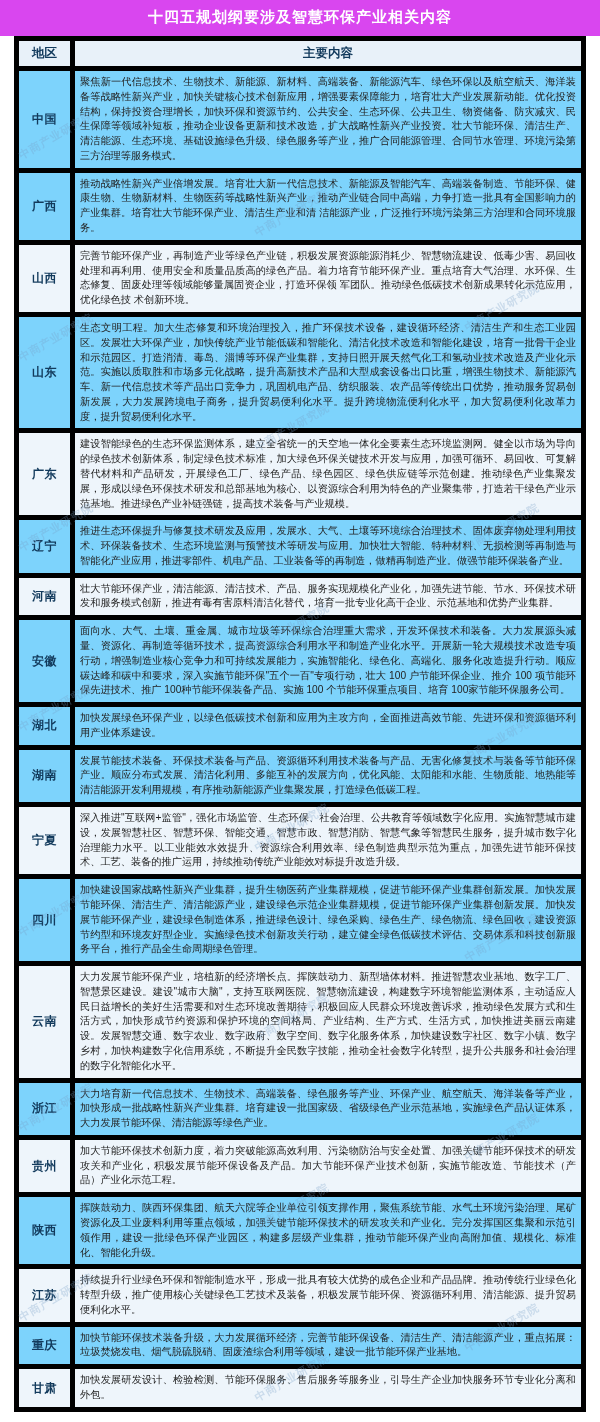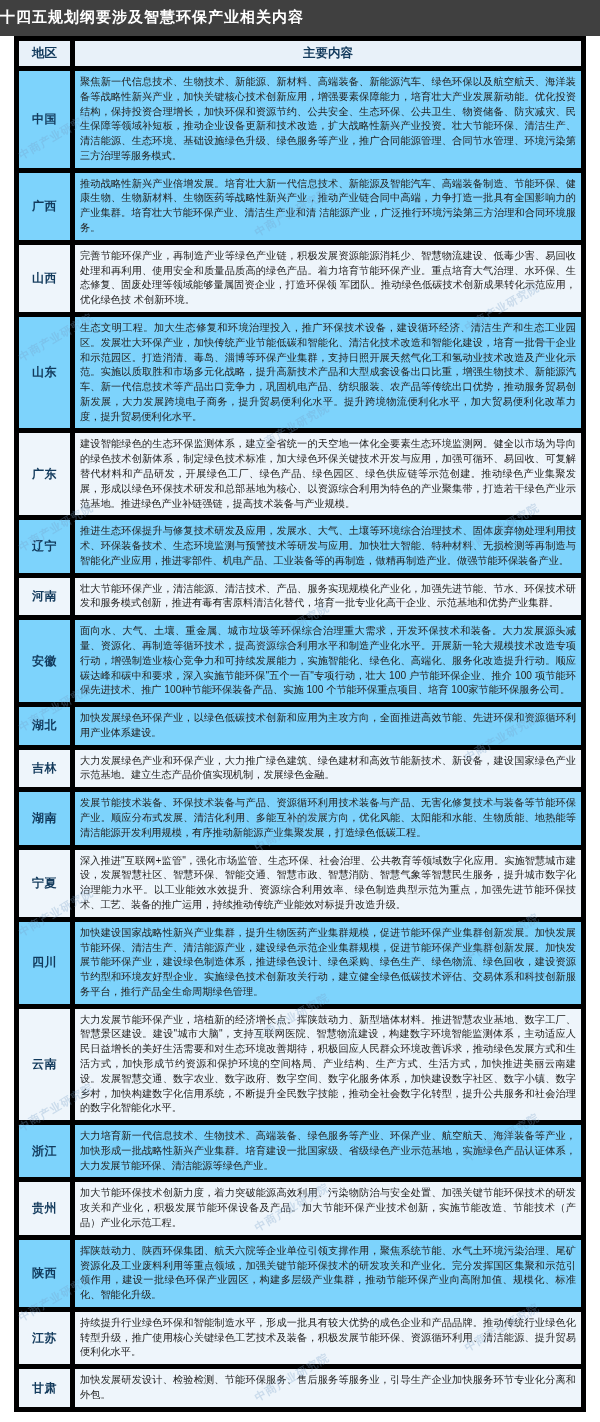--- a/index.html
+++ b/index.html
@@ -9,22 +9,23 @@
     font-family:"Liberation Sans","DejaVu Sans",sans-serif;
     color:#1a1a1a;
   }
   .page{
     width:600px;
     position:relative;
     box-sizing:border-box;
     padding:0 0 4px 0;
   }
   .title-bar{
-    background:#404040;
+    background:#d946ef;
     color:#ffffff;
+    text-align:center;
     font-size:15px;
     font-weight:bold;
     letter-spacing:1px;
     padding:8px 0 9px 0;
   }
   table.main{
     border-collapse:collapse;
     width:572px;
     margin:0 auto;
     table-layout:fixed;
@@ -124,24 +125,20 @@
           <td class="content">壮大节能环保产业，清洁能源、清洁技术、产品、服务实现规模化产业化，加强先进节能、节水、环保技术研发和服务模式创新，推进有毒有害原料清洁化替代，培育一批专业化高干企业、示范基地和优势产业集群。</td>
         </tr>
       <tr class="plain">
           <td class="region">安徽</td>
           <td class="content">面向水、大气、土壤、重金属、城市垃圾等环保综合治理重大需求，开发环保技术和装备。大力发展源头减量、资源化、再制造等循环技术，提高资源综合利用水平和制造产业化水平。开展新一轮大规模技术改造专项行动，增强制造业核心竞争力和可持续发展能力，实施智能化、绿色化、高端化、服务化改造提升行动。顺应碳达峰和碳中和要求，深入实施节能环保"五个一百"专项行动，壮大 100 户节能环保企业、推介 100 项节能环保先进技术、推广 100种节能环保装备产品、实施 100 个节能环保重点项目、培育 100家节能环保服务公司。</td>
         </tr>
       <tr class="plain">
           <td class="region">湖北</td>
           <td class="content">加快发展绿色环保产业，以绿色低碳技术创新和应用为主攻方向，全面推进高效节能、先进环保和资源循环利用产业体系建设。</td>
         </tr>
-      <tr class="alt">
-          <td class="region">吉林</td>
-          <td class="content">大力发展绿色产业和环保产业，大力推广绿色建筑、绿色建材和高效节能新技术、新设备，建设国家绿色产业示范基地。建立生态产品价值实现机制，发展绿色金融。</td>
-        </tr>
       <tr class="plain">
           <td class="region">湖南</td>
           <td class="content">发展节能技术装备、环保技术装备与产品、资源循环利用技术装备与产品、无害化修复技术与装备等节能环保产业。顺应分布式发展、清洁化利用、多能互补的发展方向，优化风能、太阳能和水能、生物质能、地热能等清洁能源开发利用规模，有序推动新能源产业集聚发展，打造绿色低碳工程。</td>
         </tr>
       <tr class="alt">
           <td class="region">宁夏</td>
           <td class="content">深入推进"互联网+监管"，强化市场监管、生态环保、社会治理、公共教育等领域数字化应用。实施智慧城市建设，发展智慧社区、智慧环保、智能交通、智慧市政、智慧消防、智慧气象等智慧民生服务，提升城市数字化治理能力水平。以工业能效水效提升、资源综合利用效率、绿色制造典型示范为重点，加强先进节能环保技术、工艺、装备的推广运用，持续推动传统产业能效对标提升改造升级。</td>
         </tr>
       <tr class="plain">
           <td class="region">四川</td>
@@ -159,20 +156,24 @@
           <td class="region">贵州</td>
           <td class="content">加大节能环保技术创新力度，着力突破能源高效利用、污染物防治与安全处置、加强关键节能环保技术的研发攻关和产业化，积极发展节能环保设备及产品。加大节能环保产业技术创新，实施节能改造、节能技术（产品）产业化示范工程。</td>
         </tr>
       <tr class="plain">
           <td class="region">陕西</td>
           <td class="content">挥陕鼓动力、陕西环保集团、航天六院等企业单位引领支撑作用，聚焦系统节能、水气土环境污染治理、尾矿资源化及工业废料利用等重点领域，加强关键节能环保技术的研发攻关和产业化。完分发挥国区集聚和示范引领作用，建设一批绿色环保产业园区，构建多层级产业集群，推动节能环保产业向高附加值、规模化、标准化、智能化升级。</td>
         </tr>
       <tr class="alt">
           <td class="region">江苏</td>
           <td class="content">持续提升行业绿色环保和智能制造水平，形成一批具有较大优势的成色企业和产品品牌。推动传统行业绿色化转型升级，推广使用核心关键绿色工艺技术及装备，积极发展节能环保、资源循环利用、清洁能源、提升贸易便利化水平。</td>
+        </tr>
+      <tr class="plain">
+          <td class="region">重庆</td>
+          <td class="content">加快节能环保技术装备升级，大力发展循环经济，完善节能环保设备、清洁生产、清洁能源产业，重点拓展：垃圾焚烧发电、烟气脱硫脱硝、固废渣综合利用等领域，建设一批节能环保产业基地。</td>
         </tr>
       <tr class="alt">
           <td class="region">甘肃</td>
           <td class="content">加快发展研发设计、检验检测、节能环保服务、售后服务等服务业，引导生产企业加快服务环节专业化分离和外包。</td>
         </tr>
 
     </tbody>
   </table>
 
   <div class="wm" style="left:14px;  top:128px;">中商产业研究院</div>

